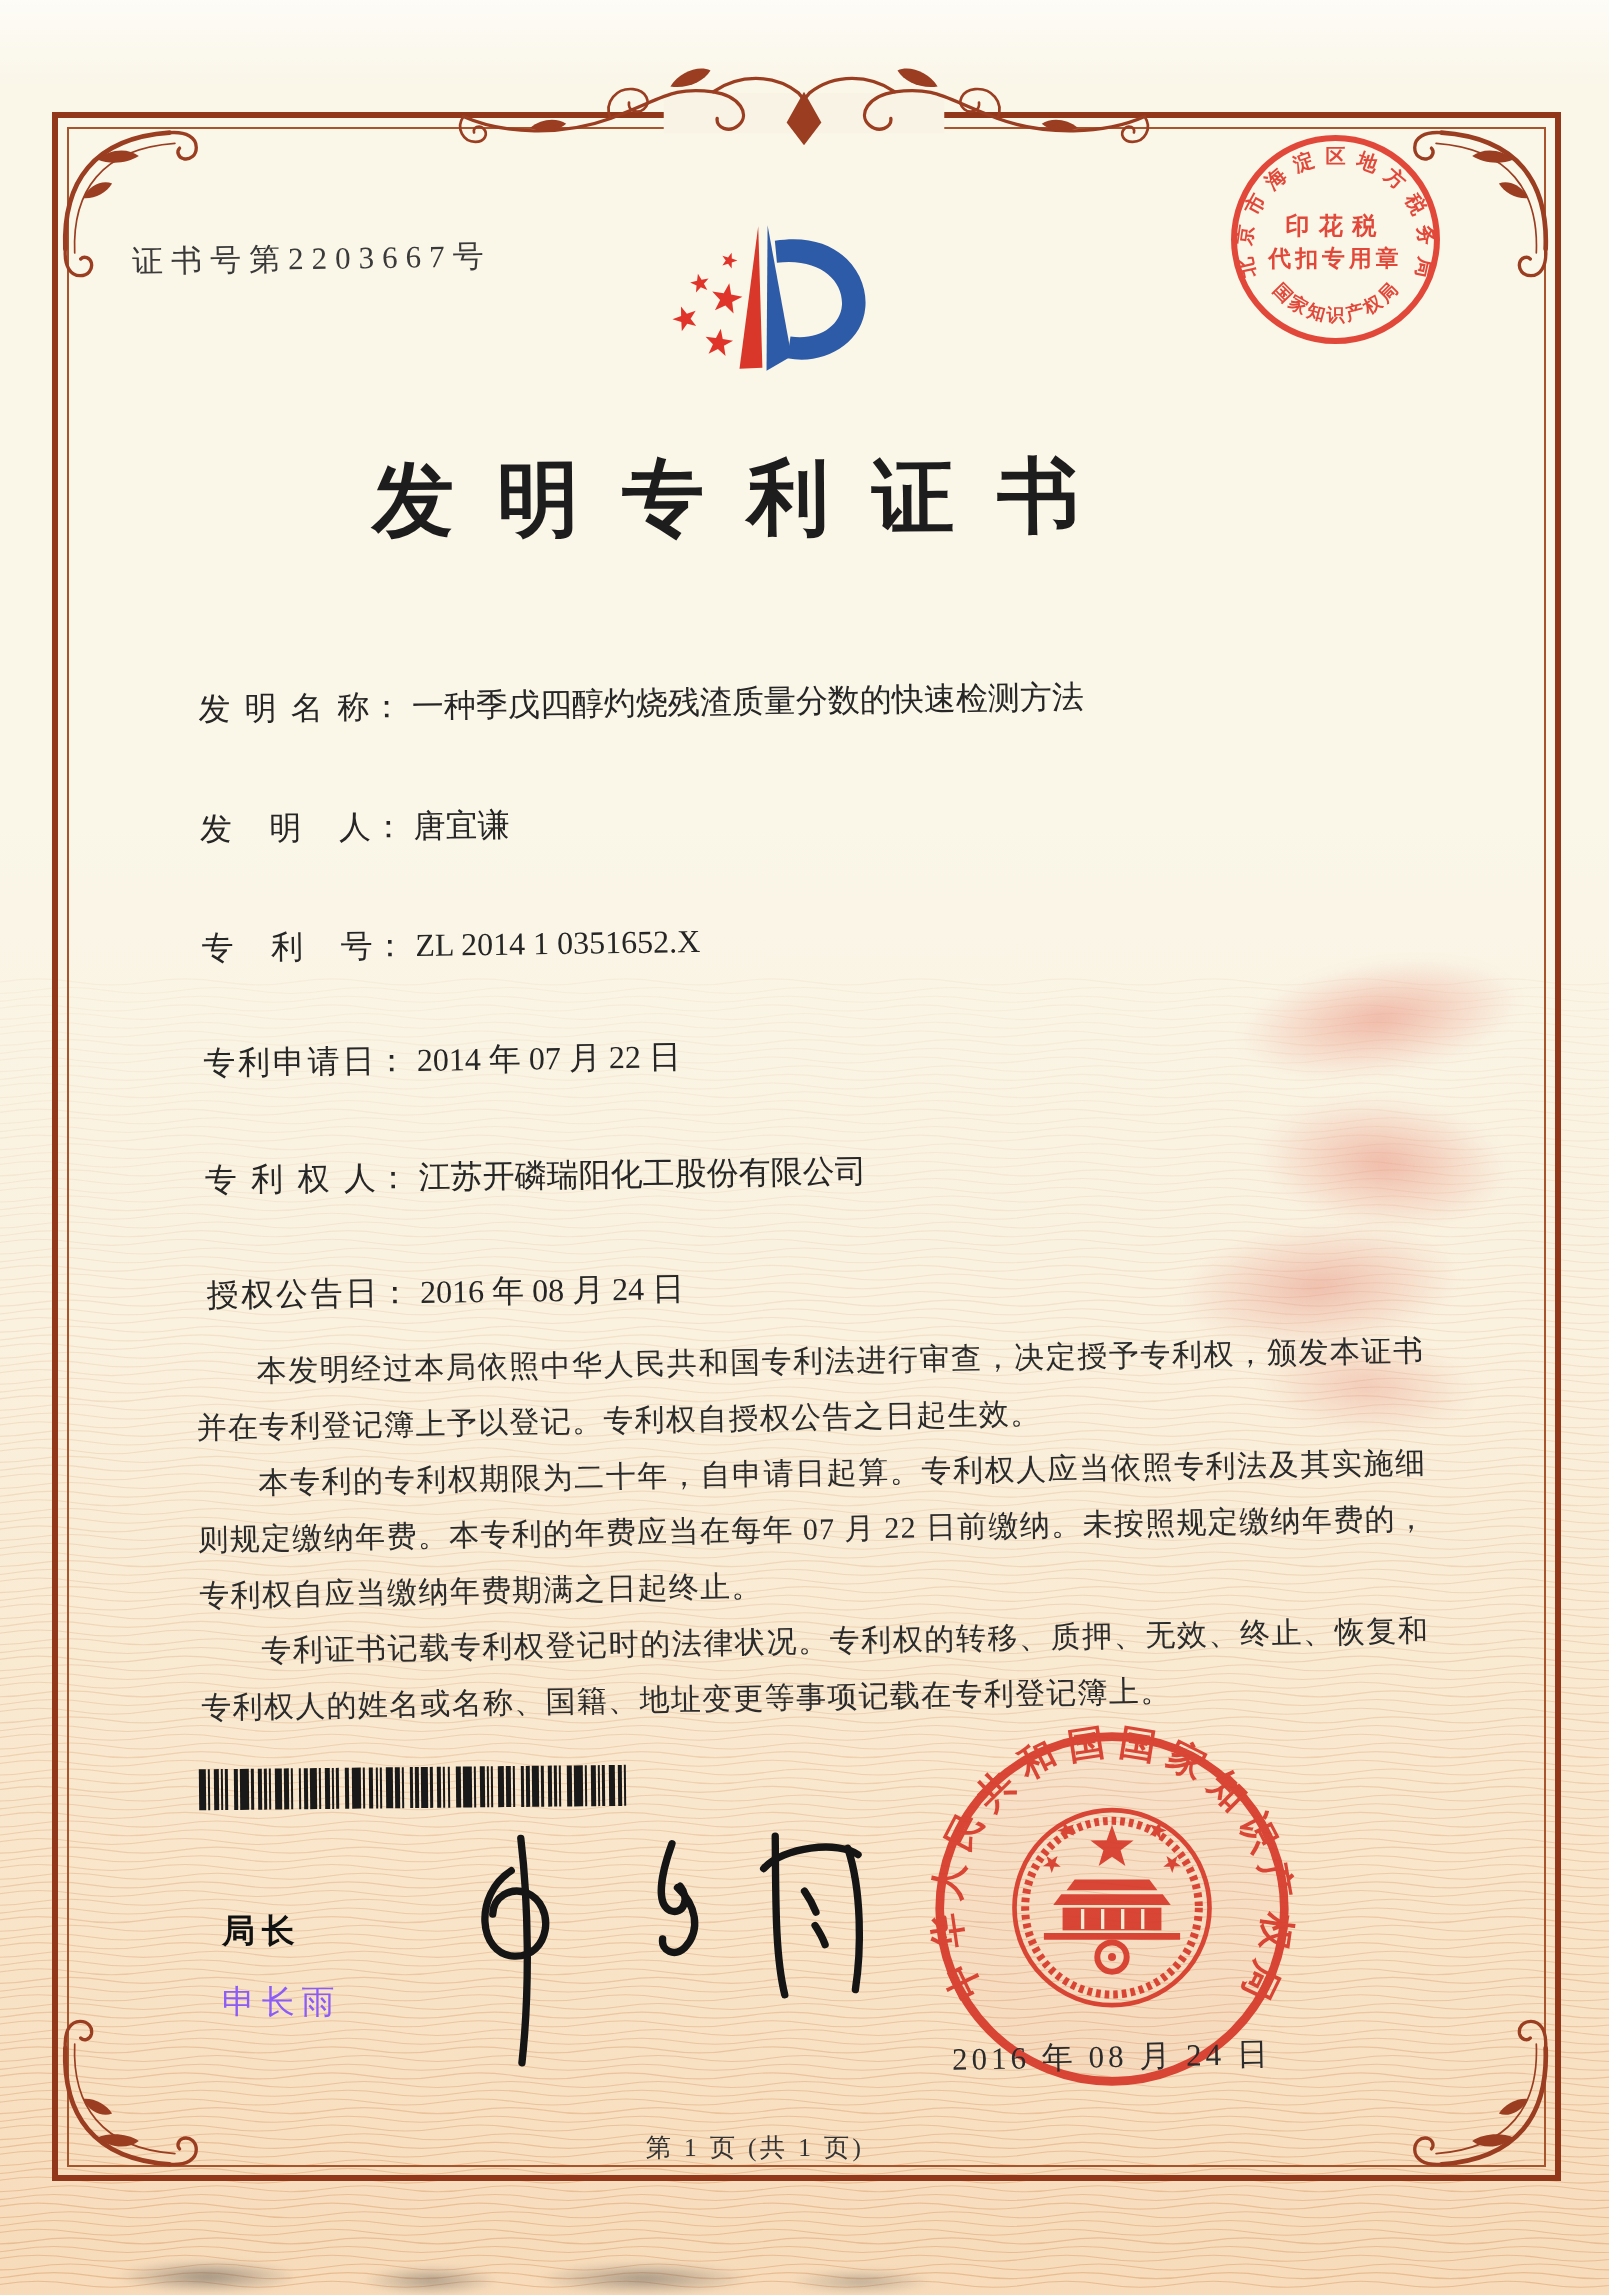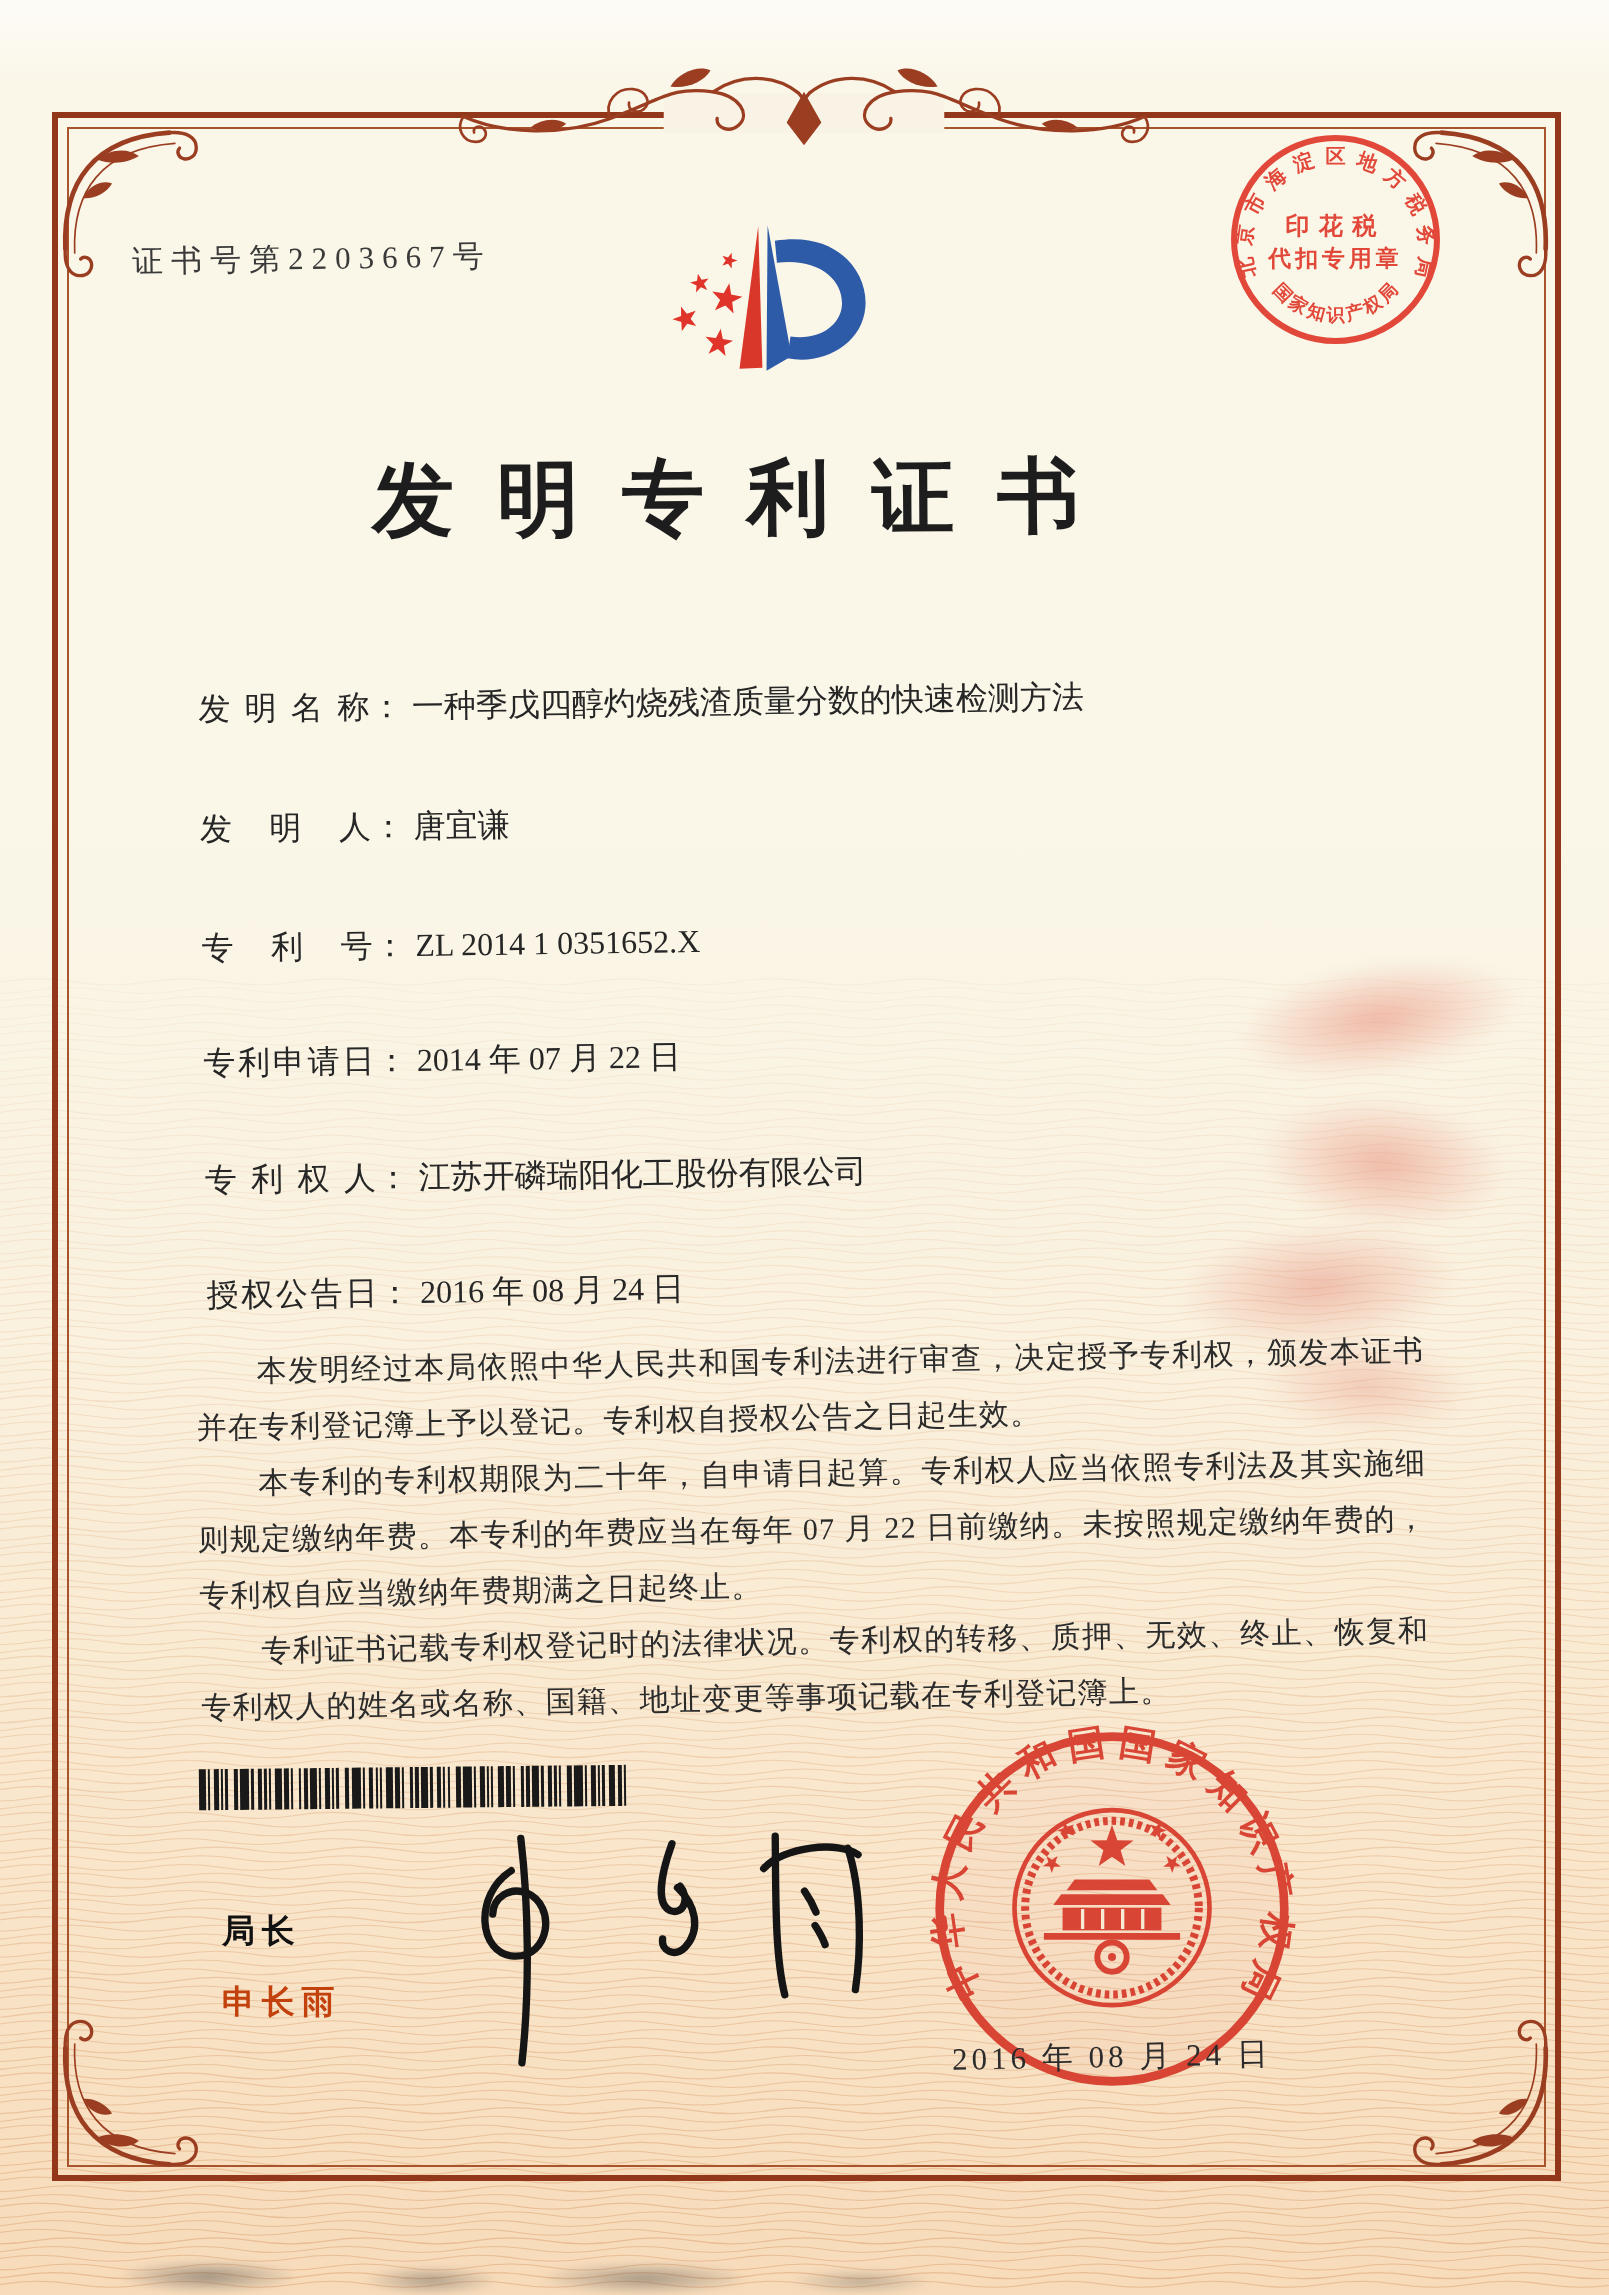--- a/index.html
+++ b/index.html
@@ -38,22 +38,22 @@
   .bodytext{left:195px;top:1344px;width:1229px;z-index:3;font-size:30px;line-height:56px;
     color:#2b2b2b;letter-spacing:1.3px;transform:rotate(-1deg);transform-origin:0 0;}
   .bodytext p{margin:0;text-indent:61px;text-align:justify;}
   
   #barcode{left:199px;top:1767px;width:441px;height:41px;display:flex;align-items:stretch;
     transform:rotate(-0.6deg);z-index:3;}
   #barcode i{background:#191919;display:block;height:100%;}
   
   .director-title{left:222px;top:1909px;font-size:33px;letter-spacing:6.7px;color:#111;
     font-family:"Liberation Sans","DejaVu Sans",sans-serif;font-weight:600;z-index:3;}
-  .director-name{left:222px;top:1980px;font-size:33px;letter-spacing:6.7px;color:#c2410c;
-    font-family:"Liberation Sans","DejaVu Sans",sans-serif;font-weight:700;z-index:3;}
+  .director-name{left:222px;top:1980px;font-size:33px;letter-spacing:6.7px;color:#8b5cf6;
+    font-family:"Liberation Sans","DejaVu Sans",sans-serif;font-weight:400;z-index:3;}
   #signature{left:414px;top:1824px;z-index:4;transform:rotate(-2deg);}
   
   #seal{left:925px;top:1722px;z-index:3;}
   .seal-date{left:925px;top:2036px;width:374px;text-align:center;font-size:31px;
     letter-spacing:4px;color:#2b2b2b;z-index:4;transform:rotate(-1deg);white-space:nowrap;}
   
   #taxstamp{left:1228px;top:132px;z-index:3;opacity:.92;}
   
   #logo{left:635px;top:220px;z-index:3;}
   
@@ -456,20 +456,21 @@
             <path d="M326,280 v30"></path>
           </g>
         <path d="M178,326 L382,326 L382,316 L178,316 Z" stroke="none"></path>
         <circle cx="280" cy="352" r="22" fill="none" stroke-width="9"></circle>
         <circle cx="280" cy="352" r="6" stroke="none"></circle>
       </g>
     </g>
   </svg>
   <div class="abs seal-date">2016 年 08 月 24 日</div>
 
+  <div class="abs footer">第 1 页 (共 1 页)</div>
 
   <div class="smudge s1"></div>
   <div class="smudge s2"></div>
   <div class="smudge s3"></div>
   <div class="smudge s4"></div>
 
 </div>
 
 
 </body></html>

